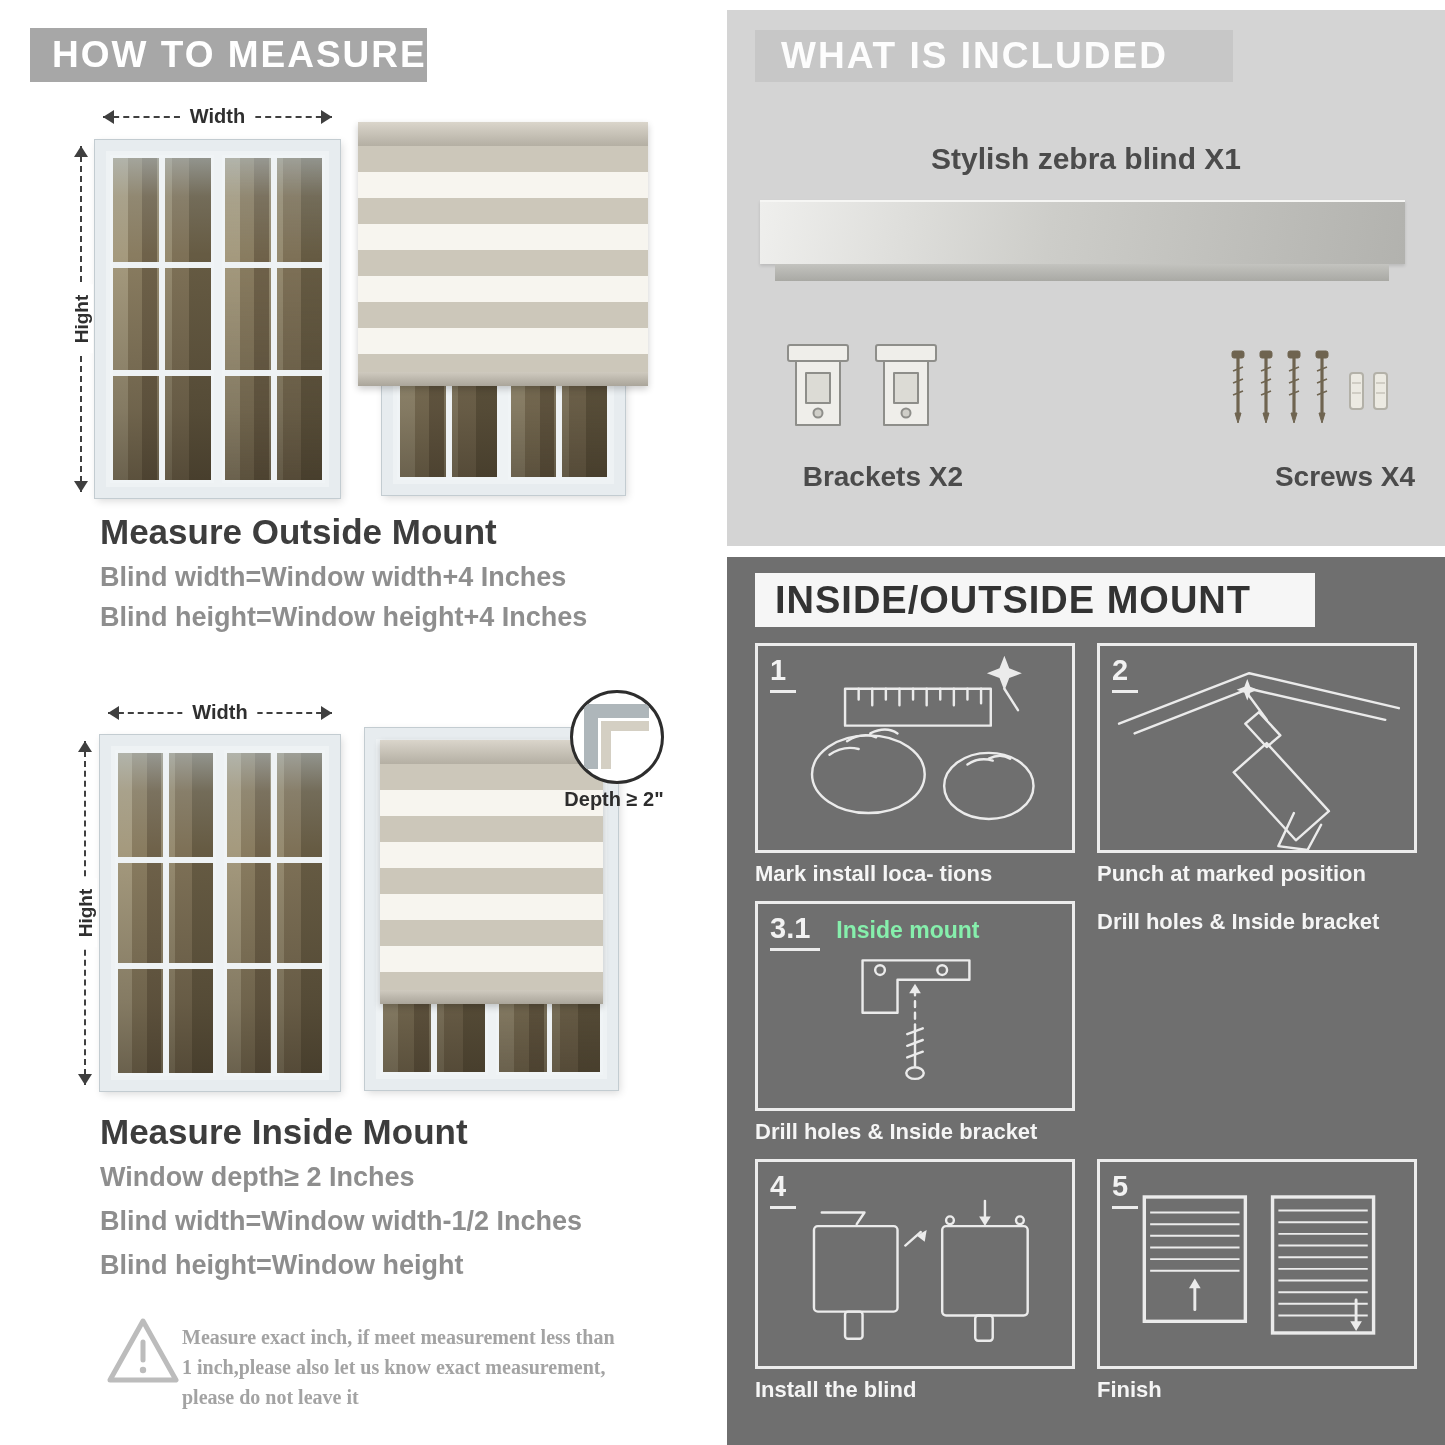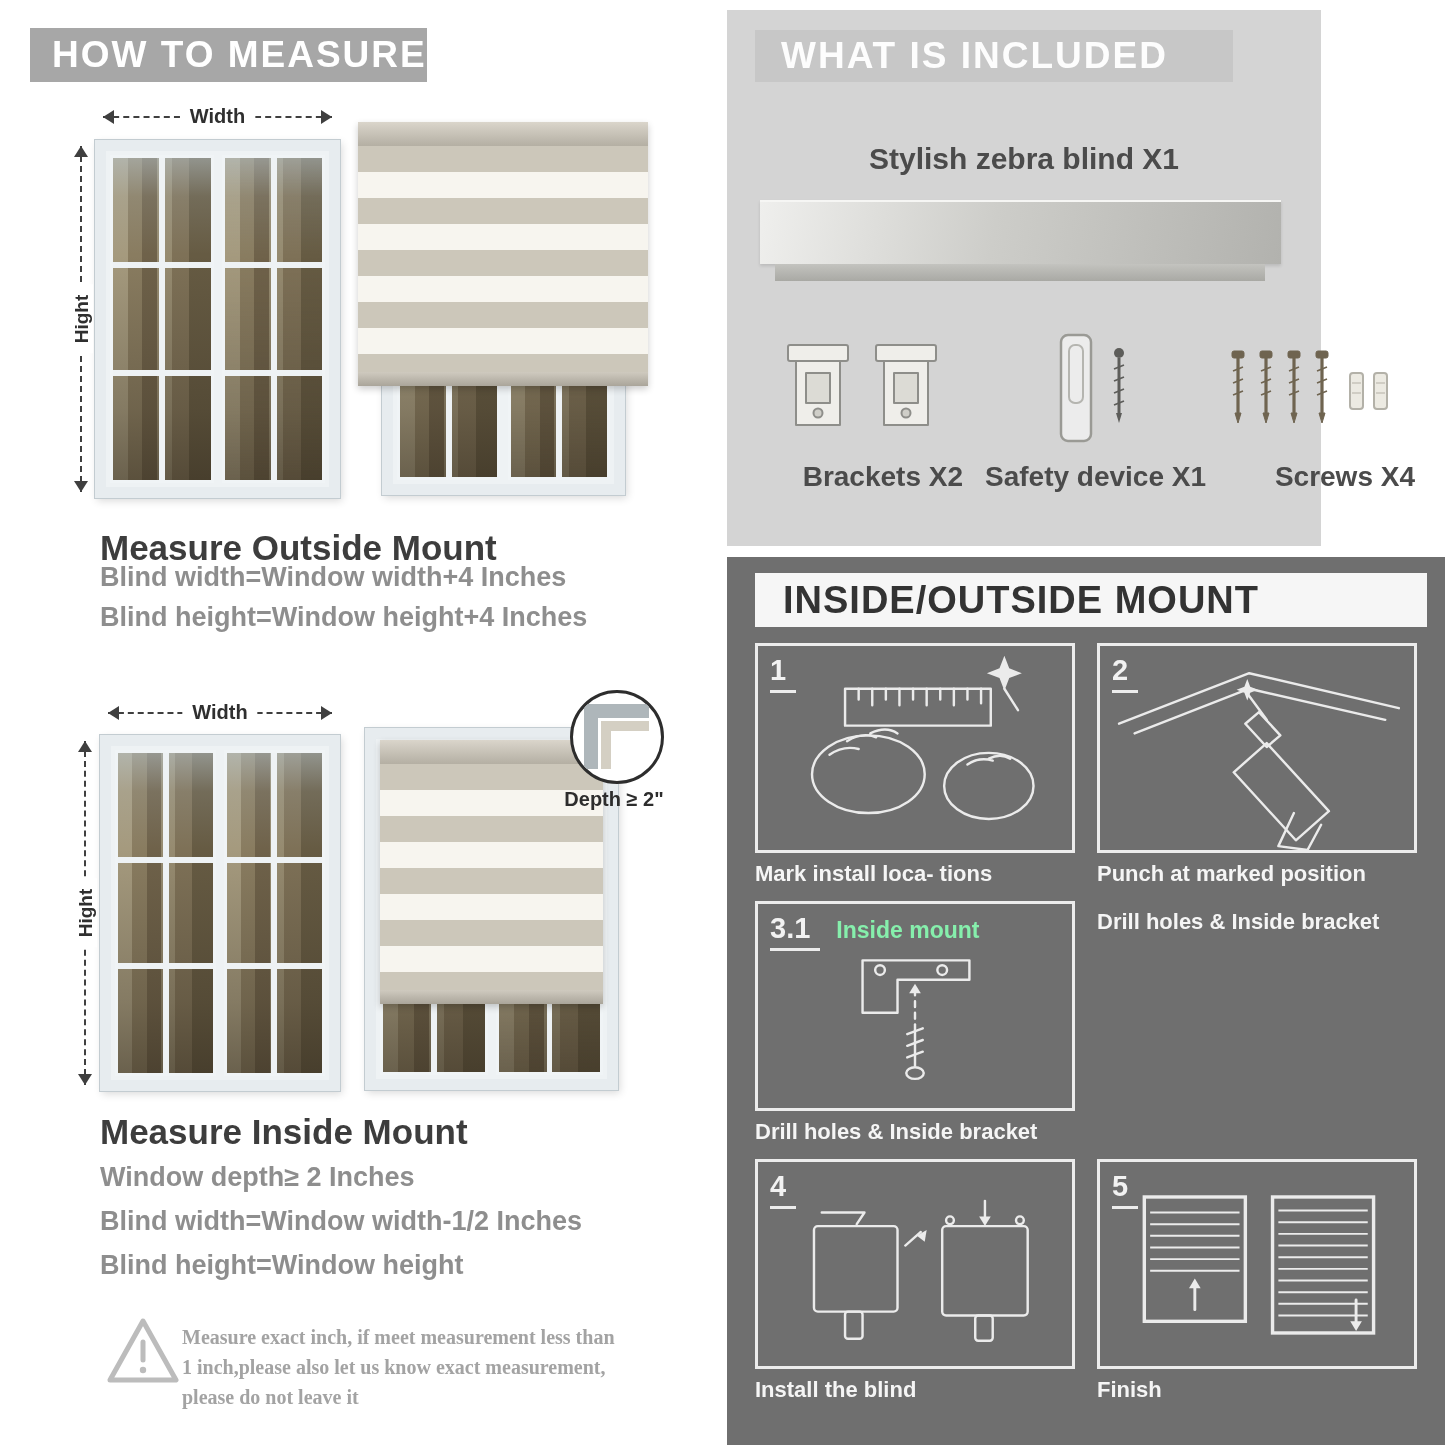--- a/index.html
+++ b/index.html
@@ -62,40 +62,40 @@
 
   #depth-circle{position:absolute;left:570px;top:690px;width:88px;height:88px;border-radius:50%;
     border:3px solid #2d2d2d;background:#fff;z-index:6;overflow:hidden;}
   #depth-label{position:absolute;left:552px;top:788px;width:124px;text-align:center;
     font-size:20px;font-weight:bold;color:#2d2d2d;z-index:6;white-space:nowrap;}
 
   #warning-text{position:absolute;left:182px;top:1322px;width:442px;font-size:20px;
     font-weight:bold;color:#a3a3a3;line-height:1.5;font-family:Liberation Serif, serif;}
 
   
-  #panel-included{position:absolute;left:727px;top:10px;width:594px;height:536px;background:#d4d4d4;}
+  #panel-included{position:absolute;left:727px;top:10px;width:718px;height:536px;background:#d4d4d4;}
   #included-banner{left:28px;top:20px;width:478px;height:52px;background:#c7c7c7;color:#fdfdfd;
     font-size:37px;line-height:52px;padding-left:26px;}
   #blind-label{position:absolute;left:0;right:0;top:132px;text-align:center;
     font-size:30px;font-weight:bold;color:#4b4b4b;}
   #headrail{position:absolute;left:33px;right:40px;top:190px;height:62px;
     background:linear-gradient(100deg,#efefed 0%,#cdcdc9 45%,#b2b2ae 100%);
     border-top:2px solid #f6f6f4;box-shadow:0 2px 3px rgba(0,0,0,0.12);}
   #headrail-lip{position:absolute;left:48px;right:56px;top:254px;height:17px;
     background:linear-gradient(180deg,#c3c3bf,#a9a9a4);}
   .itm{position:absolute;top:304px;text-align:right;}
   .itm-art{height:135px;display:flex;align-items:flex-end;justify-content:center;}
   .itm-label{font-size:28px;font-weight:bold;color:#4b4b4b;margin-top:12px;white-space:nowrap;}
   #itm-brackets{left:36px;width:200px;}
   #itm-safety{left:258px;width:212px;}
   #itm-screws{left:482px;width:206px;}
 
   #panel-mount{position:absolute;left:727px;top:557px;width:718px;height:888px;background:#6f6f6f;}
-  #mount-banner{left:28px;top:16px;width:672px;height:54px;background:#f6f6f6;color:#333333;
-    font-size:38px;line-height:54px;padding-left:28px;letter-spacing:1px;}
+  #mount-banner{left:28px;top:16px;width:560px;height:54px;background:#f6f6f6;color:#333333;
+    font-size:38px;line-height:54px;padding-left:20px;letter-spacing:1px;}
   #steps{position:absolute;left:28px;top:86px;display:grid;
     grid-template-columns:320px 320px;gap:14px 22px;}
   .step-box{width:320px;height:210px;border:3px solid #ececec;position:relative;box-sizing:border-box;}
   .step-head{position:absolute;left:12px;top:8px;display:flex;align-items:baseline;gap:16px;z-index:2;}
   .step-num{font-size:29px;font-weight:bold;color:#f2f2f2;padding:0 10px 3px 0;
     border-bottom:3px solid #ececec;}
   .step-title{font-size:23px;font-weight:bold;color:#86efac;white-space:nowrap;}
   .step-art{position:absolute;left:0;top:0;width:100%;height:100%;}
   .step-caption{margin-top:8px;font-size:22px;font-weight:bold;color:#f5f5f5;white-space:nowrap;}
 </style>
@@ -122,21 +122,21 @@
 <div class="window" style="left:382px;top:148px;width:243px;height:347px;">
   <div class="sash"></div>
   <div class="sash"></div>
 </div>
 <div class="blind" style="left:358px;top:122px;width:290px;height:264px;">
   <div class="rail-top"></div>
   <div class="stripes"></div>
   <div class="rail-bot"></div>
 </div>
 
-<div class="h-title" style="left:100px;top:512px;margin-top:16px;">Measure Outside Mount</div>
+<div class="h-title" style="left:100px;top:512px;">Measure Outside Mount</div>
 <div class="formula" style="left:100px;top:562px;">Blind width=Window width+4 Inches</div>
 <div class="formula" style="left:100px;top:602px;">Blind height=Window height+4 Inches</div>
 
 <div class="meas-h" style="left:108px;top:712px;width:224px;">
   <span class="a-l"></span>
   <span class="a-r"></span>
   <span class="lab">Width</span>
 </div>
 <div class="meas-v" style="left:84px;top:741px;height:344px;">
   <span class="a-t"></span>
@@ -194,33 +194,20 @@
           <rect x="93" y="6" width="60" height="16" rx="2"></rect>
           <rect x="101" y="22" width="44" height="64"></rect>
           <rect x="111" y="34" width="24" height="30" fill="#dcdbd5"></rect>
           <circle cx="123" cy="74" r="4.5" fill="#cfcec8"></circle>
         </g>
       </svg>
     </div>
     <div class="itm-label">Brackets X2</div>
   </div>
 
-  <div class="itm" id="itm-safety">
-    <div class="itm-art">
-      <svg width="160" height="118" viewBox="0 0 160 118">
-        <rect x="50" y="4" width="30" height="106" rx="7" fill="rgba(255,255,255,0.55)" stroke="#9a9a95" stroke-width="2.5"></rect>
-        <rect x="58" y="14" width="14" height="58" rx="6" fill="none" stroke="#b5b5b0" stroke-width="2"></rect>
-        <circle cx="108" cy="22" r="5" fill="#5d5d5a"></circle>
-        <line x1="108" y1="27" x2="108" y2="84" stroke="#5d5d5a" stroke-width="3"></line>
-        <path d="M103 38 l10 -4 M103 50 l10 -4 M103 62 l10 -4 M103 74 l10 -4" stroke="#5d5d5a" stroke-width="1.8" fill="none"></path>
-        <path d="M105 82 h6 l-3 10 z" fill="#5d5d5a"></path>
-      </svg>
-    </div>
-    <div class="itm-label">Safety device X1</div>
-  </div>
 
   <div class="itm" id="itm-screws">
     <div class="itm-art">
       <svg width="180" height="110" viewBox="0 0 180 110">
         <g fill="#6f6450" stroke="#6f6450">
           <rect x="10" y="12" width="12" height="7" rx="2"></rect>
             <line x1="16" y1="19" x2="16" y2="76" stroke-width="3.2"></line>
             <path d="M11 32 l10 -4 M11 44 l10 -4 M11 56 l10 -4" stroke-width="1.6" fill="none"></path>
             <path d="M13 74 h6 l-3 10 z"></path>
           <rect x="38" y="12" width="12" height="7" rx="2"></rect>

